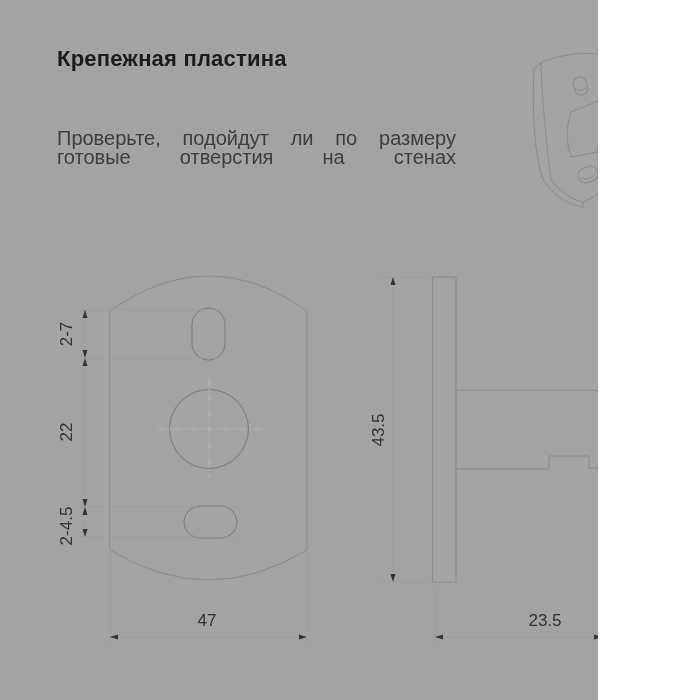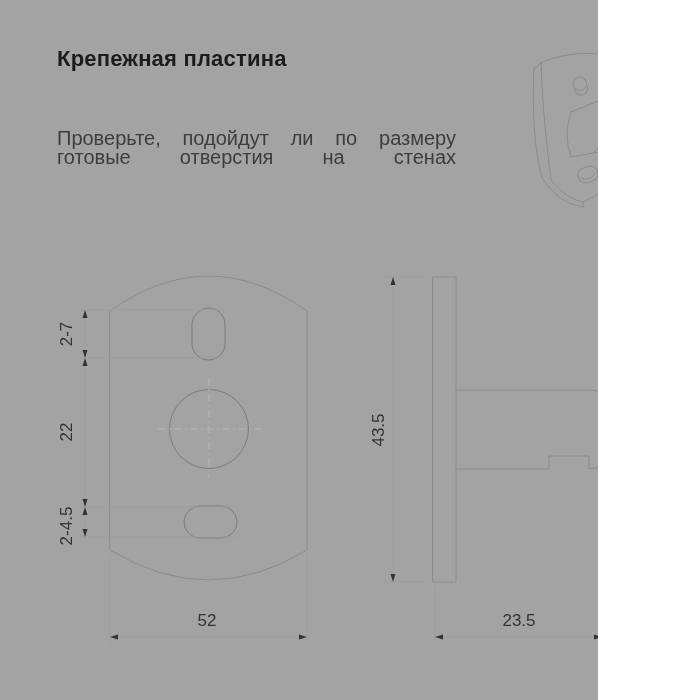--- a/index.html
+++ b/index.html
@@ -89,18 +89,18 @@
       <polygon class="arr" points="639,390 636.5,398 641.5,398"></polygon>
       <polygon class="arr" points="639,469 636.5,461 641.5,461"></polygon>
       <polygon class="arr" points="435,637 443,634.5 443,639.5"></polygon>
       <polygon class="arr" points="602,637 594,634.5 594,639.5"></polygon>
     </g>
   </svg>
 
   <div class="dim vert" style="left:67px;top:334px;">2-7</div>
   <div class="dim vert" style="left:67px;top:432px;">22</div>
   <div class="dim vert" style="left:67px;top:526px;">2-4.5</div>
-  <div class="dim" style="left:207px;top:621px;">52</div>
+  <div class="dim" style="left:207px;top:621px;">47</div>
   <div class="dim vert" style="left:379px;top:430px;">43.5</div>
   <div class="dim vert" style="left:626px;top:430px;">ø11</div>
-  <div class="dim" style="left:519px;top:621px;">23.5</div>
+  <div class="dim" style="left:545px;top:621px;">23.5</div>
 
 </div>
 
 </body></html>

